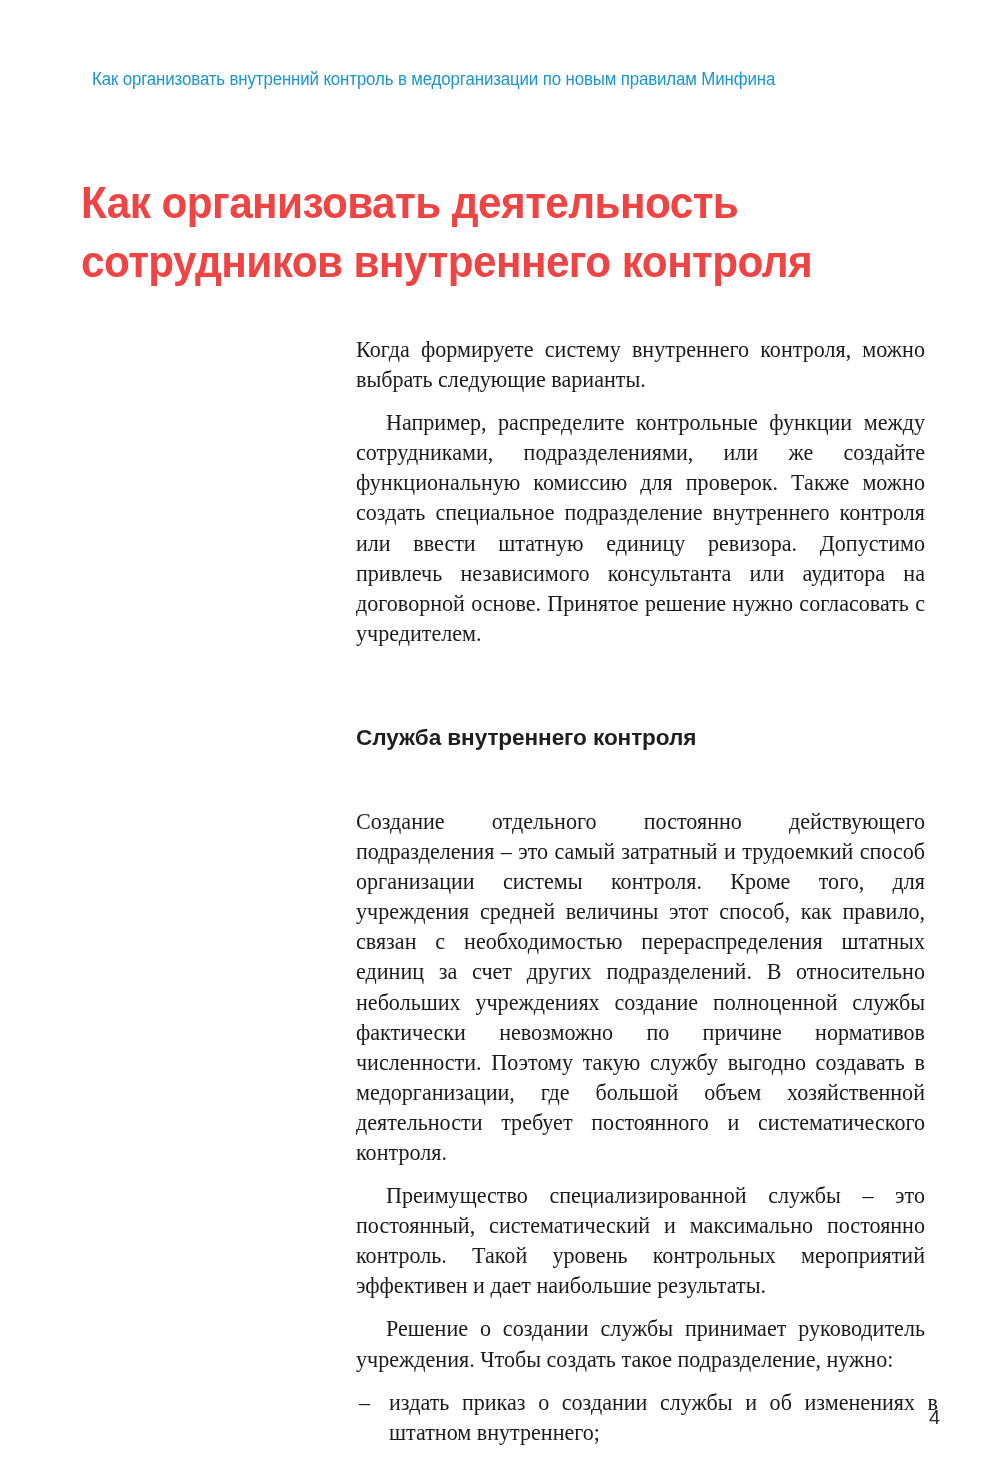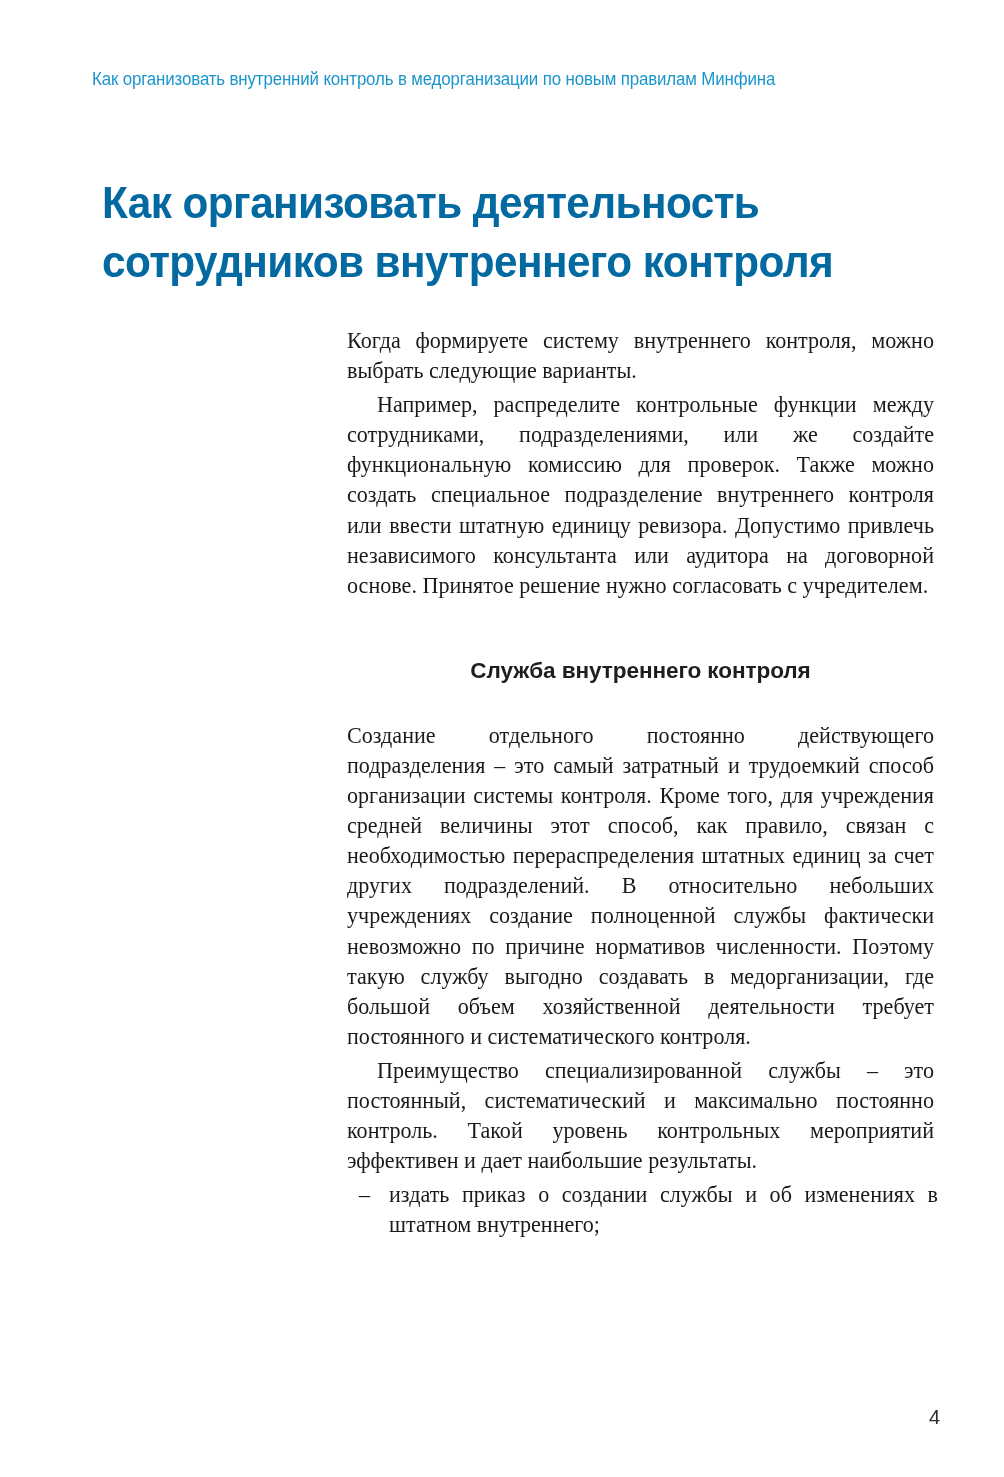--- a/index.html
+++ b/index.html
@@ -36,69 +36,68 @@
     letter-spacing: -0.15px;
     color: #1b95cd;
     white-space: nowrap;
     transform: scaleX(0.965);
     transform-origin: left center;
   }
 
   
   .page-title {
     position: absolute;
-    left: 102px;
+    left: 81px;
     top: 143px;
     width: 860px;
     font-family: "Liberation Sans Narrow", "Liberation Sans", "DejaVu Sans", sans-serif;
     font-stretch: condensed;
     font-weight: 700;
     font-size: 45px;
     line-height: 59px;
     letter-spacing: -0.6px;
-    color: #0369a1;
+    color: #ef4444;
   }
   .page-title .tline {
     display: block;
     white-space: nowrap;
     transform: scaleX(0.94);
     transform-origin: left center;
   }
 
   
   .column {
     position: absolute;
     left: 343px;
     top: 322px;
     width: 595px;
   }
 
   .para {
-    margin: 4px;
+    margin: 13px;
     font-size: 22.1px;
     line-height: 30.1px;
     color: #1a1a1a;
     text-align: justify;
     text-justify: inter-word;
     hyphens: manual;
   }
   .para.indent {
     text-indent: 30px;
     font-family: Liberation Serif, serif;
   }
 
   .subhead {
-    margin: 3px;
+    margin: 13px;
     font-family: "Liberation Sans", "DejaVu Sans", sans-serif;
     font-weight: 700;
     font-size: 22.6px;
     line-height: 30px;
     letter-spacing: -0.1px;
     color: #1e1e1e;
-    text-align: center;
   }
 
   .gap-before-subhead { height: 48px; }
   .gap-after-subhead  { height: 28px; }
 
   
   .bullet-list {
     margin: 0;
     padding: 0;
     list-style: none;
@@ -150,20 +149,21 @@
     <div class="gap-before-subhead"></div>
 
     <h2 class="subhead">Служба внутреннего контроля</h2>
 
     <div class="gap-after-subhead"></div>
 
     <p class="para">Создание отдельного постоянно действующего подразделения – это самый затратный и трудоемкий способ организации системы контроля. Кроме того, для учреждения средней величины этот способ, как правило, связан с необходимостью перераспределения штатных единиц за счет других подразделений. В относительно небольших учреждениях создание полноценной службы фактически невозможно по причине нормативов численности. Поэтому такую службу выгодно создавать в медорганизации, где большой объем хозяйственной деятельности требует постоянного и систематического контроля.</p>
 
     <p class="para indent">Преимущество специализированной службы – это постоянный, систематический и максимально постоянно контроль. Такой уровень контрольных мероприятий эффективен и дает наибольшие результаты.</p>
 
+    <p class="para indent">Решение о создании службы принимает руководитель учреждения. Чтобы создать такое подразделение, нужно:</p>
 
     <ul class="bullet-list">
       <li class="bullet-item">
         <span class="dash">–</span>
         <span>издать приказ о создании службы и об изменениях в штатном внутреннего;</span>
       </li>
     </ul>
 
   </div>
 

